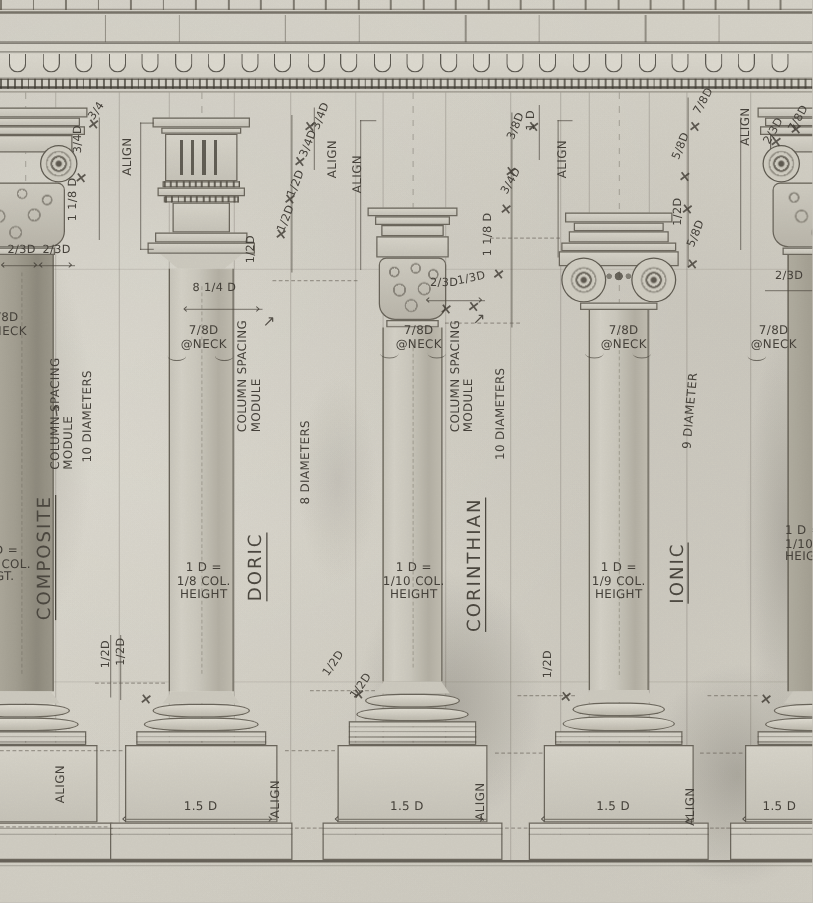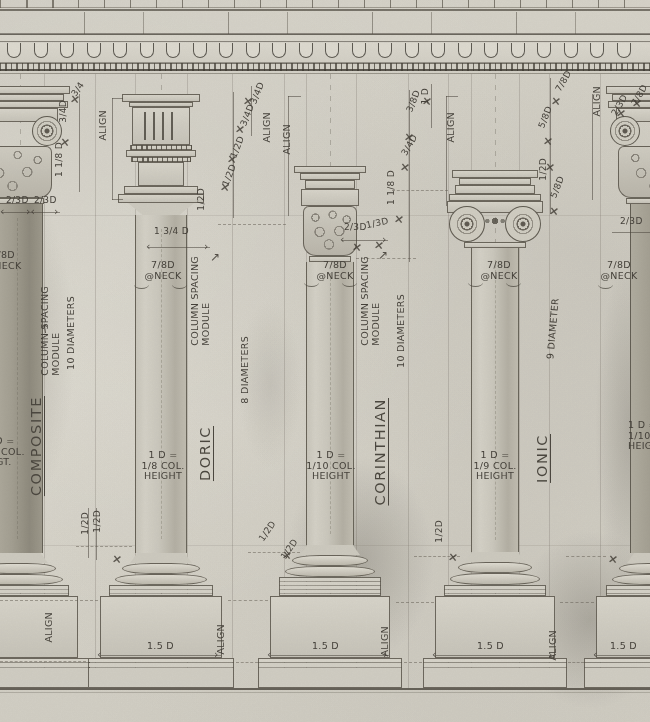--- a/index.html
+++ b/index.html
@@ -340,21 +340,21 @@
   <span class="hl ctr" style="left:140px;top:260px;width:46px">7/8D
 @NECK</span>
   <span class="hl ctr" style="left:136px;top:450px;width:54px">1 D =
 1/8 COL.
 HEIGHT</span>
   <span class="hl" style="left:147px;top:641px">1.5 D</span>
   <span class="hl dim" style="left:246px;top:88px;transform:rotate(-68deg)">3/4D</span>
   <span class="hl dim" style="left:236px;top:110px;transform:rotate(-68deg)">3/4D</span>
   <span class="hl dim" style="left:226px;top:142px;transform:rotate(-68deg)">1/2D</span>
   <span class="hl dim" style="left:218px;top:170px;transform:rotate(-68deg)">1/2D</span>
-  <span class="hl dim" style="left:154px;top:226px">1 3/4 D</span>
+  <span class="hl dim" style="left:154px;top:226px">8 1/4 D</span>
   <span class="hl dim vert" style="left:196px;top:188px">1/2D</span>
   <span class="hl dim vert" style="left:92px;top:510px">1/2D</span>
   <span class="hl vert" style="left:262px;top:112px">ALIGN</span>
   <span class="hl vert" style="left:216px;top:624px">ALIGN</span>
 
   <span class="hl vert oname" style="left:372px;top:398px">CORINTHIAN</span>
   <span class="hl vert" style="left:360px;top:256px">COLUMN SPACING
 MODULE</span>
   <span class="hl vert" style="left:396px;top:294px">10 DIAMETERS</span>
   <span class="hl ctr" style="left:312px;top:260px;width:46px">7/8D

